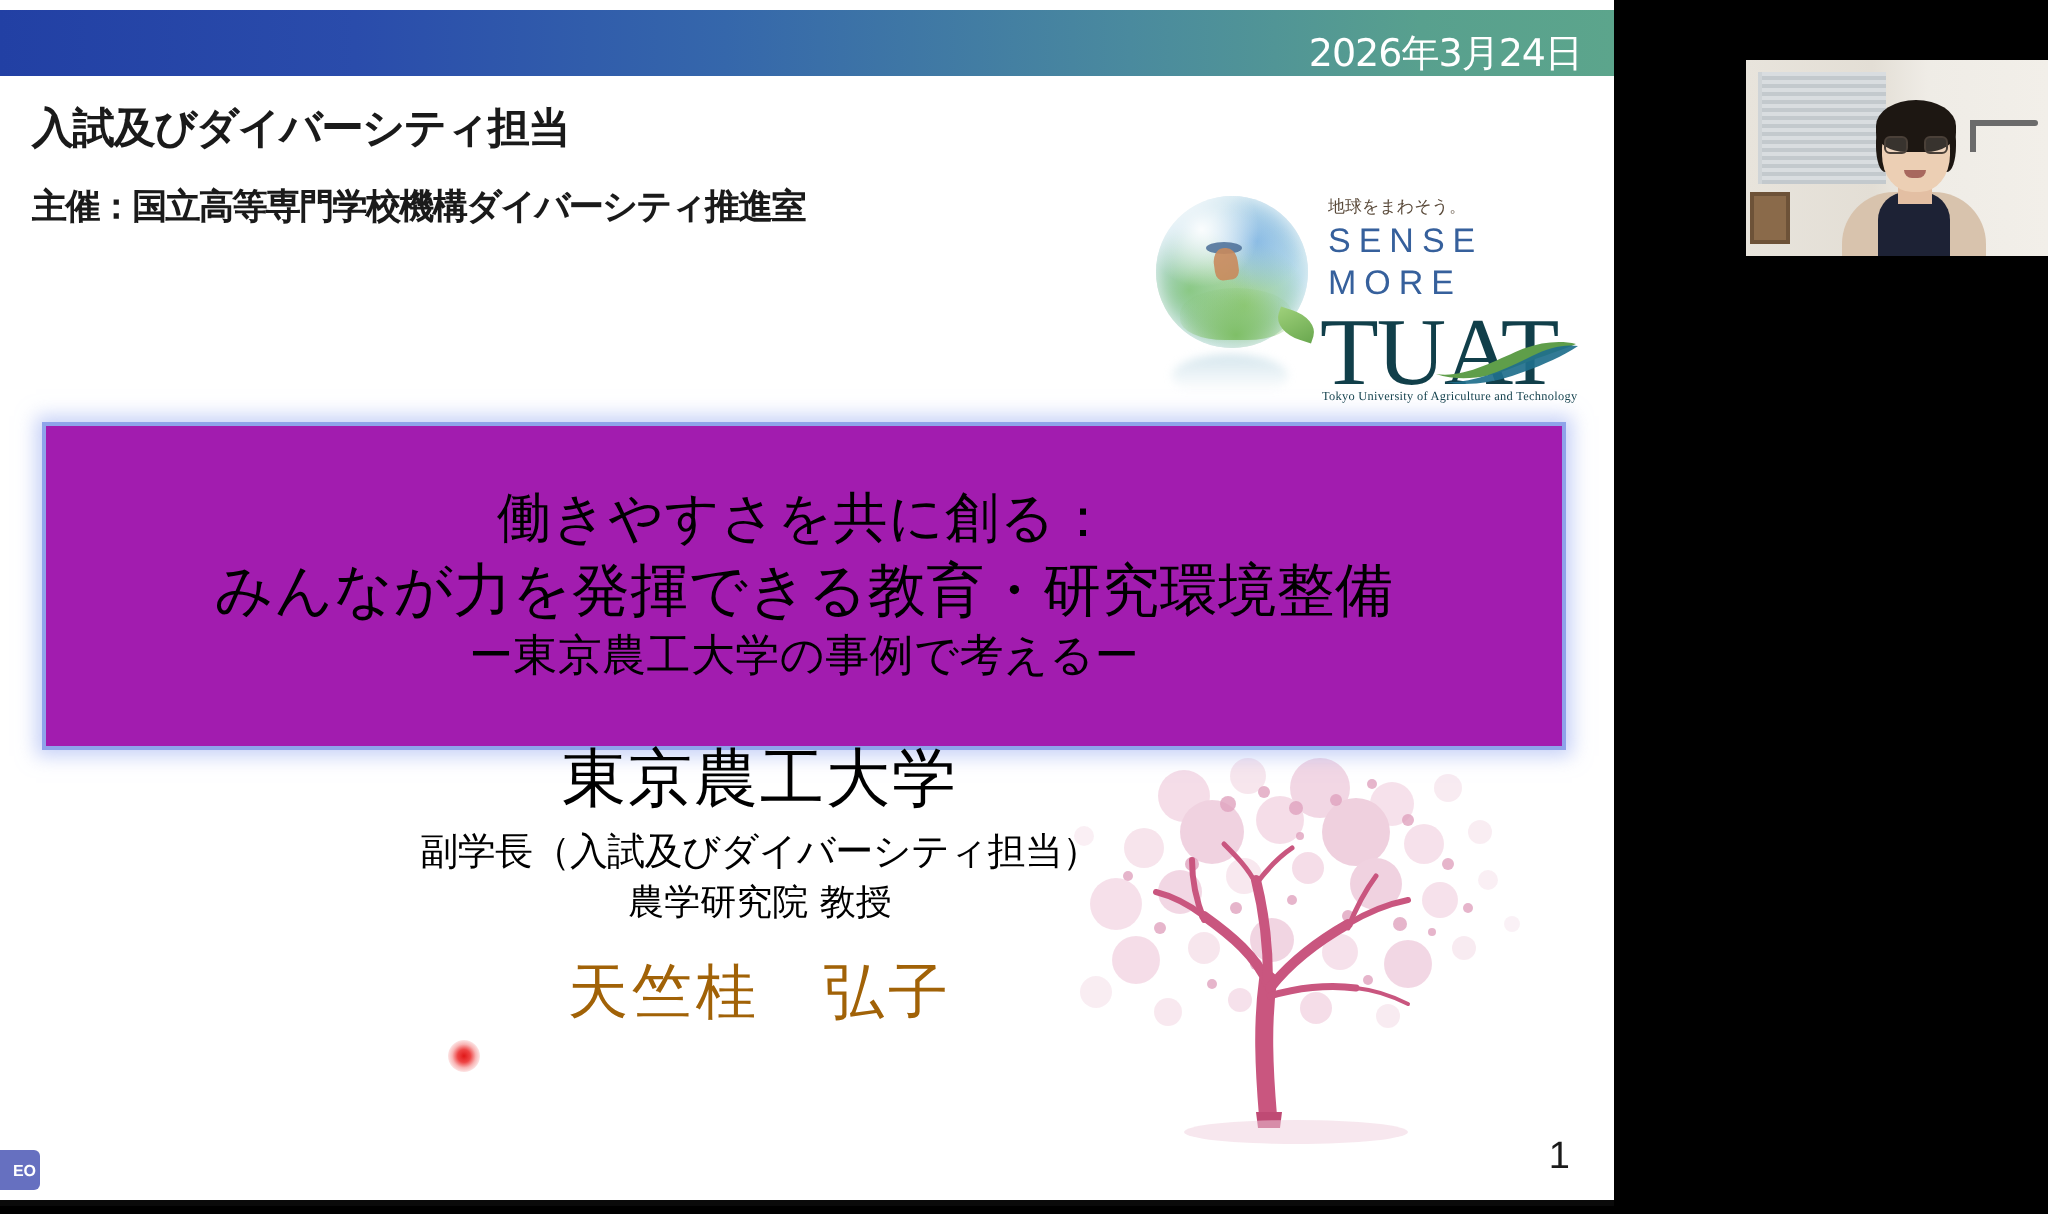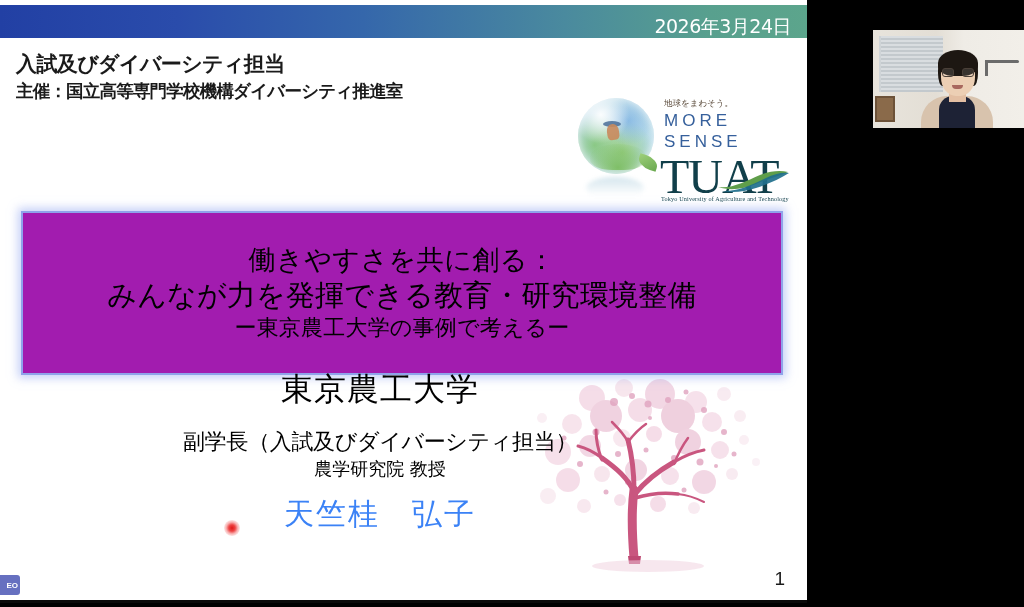--- a/index.html
+++ b/index.html
@@ -69,21 +69,21 @@
     line-height: 1.15;
     white-space: nowrap;
     font-family: "DejaVu Sans", sans-serif;
   }
   .hdr-line2 {
     font-size: 17.5px;
     font-weight: bold;
     color: #1a1a1a;
     letter-spacing: -0.8px;
     line-height: 1.3;
-    margin-top: 4px;
+    margin-top: 17px;
     white-space: nowrap;
     font-family: "DejaVu Sans", sans-serif;
   }
 
   
   #logo-block {
     position: absolute;
     left: 576px;
     top: 98px;
     width: 225px;
@@ -264,37 +264,37 @@
     text-align: center;
   }
   .pres-univ {
     font-size: 32px;
     color: #000000;
     letter-spacing: 1px;
     line-height: 1.2;
     font-family: "DejaVu Sans", sans-serif;
   }
   .pres-role1 {
-    font-size: 22px;
+    font-size: 19px;
     color: #000000;
     letter-spacing: -0.3px;
     line-height: 1.28;
-    margin-top: 20px;
-    font-family: Liberation Sans, sans-serif;
+    margin-top: 7px;
+    font-family: Liberation Mono, monospace;
   }
   .pres-role2 {
     font-size: 18px;
     color: #000000;
     letter-spacing: 0px;
     line-height: 1.28;
     font-family: "DejaVu Sans", sans-serif;
   }
   .pres-name {
     font-size: 30px;
-    color: #3b82f6;
+    color: #a16207;
     letter-spacing: 2px;
     line-height: 1.2;
     margin-top: 16px;
     font-family: "DejaVu Sans", sans-serif;
   }
 
   
   #page-number {
     position: absolute;
     right: 22px;
@@ -477,22 +477,22 @@
           <div id="globe-hill"></div>
           <div id="globe-hat"></div>
           <div id="globe-figure"></div>
         </div>
         <div id="globe-leaf"></div>
         <div id="globe-reflect"></div>
       </div>
 
       <div id="logo-text">
         <div id="more-sense-tag">地球をまわそう。</div>
+        <div id="sense-word">SENSE</div>
         <div id="more-word">MORE</div>
-        <div id="sense-word">SENSE</div>
       </div>
 
       <div id="tuat-wrap">
         <div id="tuat-word">TUAT</div>
         <svg id="tuat-swoosh" viewBox="0 0 74 26">
           <path d="M2 20 C16 22 30 14 44 8 C54 4 64 3 72 5 C63 9 52 12 40 17 C28 22 14 24 2 20 Z" fill="#5f9e4a"></path>
           <path d="M6 24 C20 25 36 18 50 11 C58 7 66 5 73 6 C64 12 52 17 40 21 C28 25 16 26 6 24 Z" fill="#1f6f8c" opacity="0.92"></path>
         </svg>
         <div id="tuat-sub">Tokyo University of Agriculture and Technology</div>
       </div>

